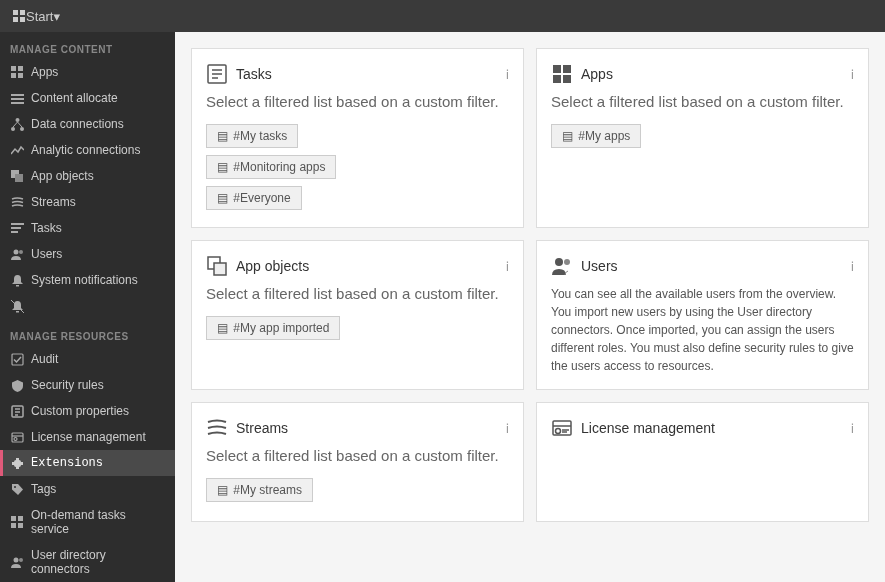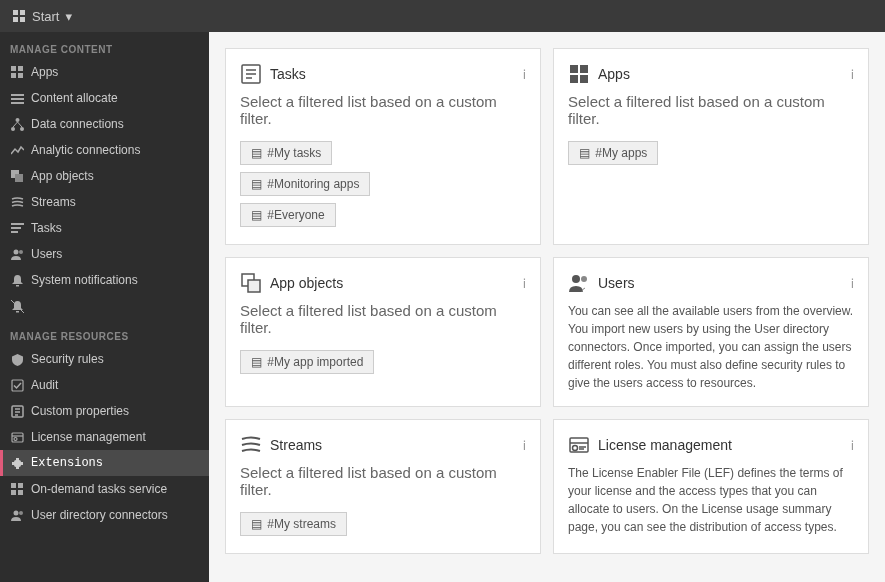--- a/index.html
+++ b/index.html
@@ -12,34 +12,33 @@
       display: flex;
       align-items: center;
       padding: 0 12px;
       color: #ccc;
       font-size: 13px;
       flex-shrink: 0;
     }
     .topbar-start {
       display: flex;
       align-items: flex-start;
-      gap: 6px;
       cursor: pointer;
     }
 
     
     .main-layout {
       display: flex;
       flex: 1;
       overflow: hidden;
     }
 
     
     .sidebar {
-      width: 209px;
+      width: 175px;
       background: #2d2d2d;
       color: #ccc;
       overflow-y: auto;
       flex-shrink: 0;
       font-size: 12px;
     }
     .sidebar-section-header {
       padding: 8px 10px 4px 10px;
       font-size: 10px;
       color: #888;
@@ -253,33 +252,33 @@
             <rect x="5" y="11" width="3" height="1.5"></rect>
             <line x1="0" y1="0" x2="13" y2="13" stroke="#aaa" stroke-width="1"></line>
           </svg>
       </span>
     </div>
 
     <div class="sidebar-section-header">MANAGE RESOURCES</div>
     <div class="sidebar-item">
       <span class="sidebar-icon">
         <svg width="13" height="13" viewBox="0 0 13 13" fill="#aaa">
-            <path d="M6.5,1 L12,3.5 L12,7 Q12,11 6.5,13 Q1,11 1,7 L1,3.5 Z"></path>
-          </svg>
-      </span>
-      <span class="sidebar-label">Security rules</span>
-    </div>
-    <div class="sidebar-item">
-      <span class="sidebar-icon">
-        <svg width="13" height="13" viewBox="0 0 13 13" fill="#aaa">
             <rect x="1" y="1" width="11" height="11" rx="1" fill="none" stroke="#aaa" stroke-width="1.2"></rect>
             <polyline points="3,6.5 5.5,9 10,4" fill="none" stroke="#aaa" stroke-width="1.5"></polyline>
           </svg>
       </span>
       <span class="sidebar-label">Audit</span>
+    </div>
+    <div class="sidebar-item">
+      <span class="sidebar-icon">
+        <svg width="13" height="13" viewBox="0 0 13 13" fill="#aaa">
+            <path d="M6.5,1 L12,3.5 L12,7 Q12,11 6.5,13 Q1,11 1,7 L1,3.5 Z"></path>
+          </svg>
+      </span>
+      <span class="sidebar-label">Security rules</span>
     </div>
     <div class="sidebar-item">
       <span class="sidebar-icon">
         <svg width="13" height="13" viewBox="0 0 13 13" fill="none" stroke="#aaa" stroke-width="1.5">
             <rect x="1" y="1" width="11" height="11" rx="1"></rect>
             <line x1="4" y1="4" x2="9" y2="4"></line>
             <line x1="4" y1="7" x2="9" y2="7"></line>
             <line x1="4" y1="10" x2="7" y2="10"></line>
           </svg>
       </span>
@@ -295,20 +294,29 @@
       </span>
       <span class="sidebar-label">License management</span>
     </div>
     <div class="sidebar-item highlighted hovered">
       <span class="sidebar-icon">
         <svg width="13" height="13" viewBox="0 0 13 13" fill="#ccc">
             <path d="M5,1 L5,3 Q3,3 3,5 L1,5 L1,8 L3,8 Q3,10 5,10 L5,12 L8,12 L8,10 Q10,10 10,8 L12,8 L12,5 L10,5 Q10,3 8,3 L8,1 Z"></path>
           </svg>
       </span>
       <span class="sidebar-label">Extensions</span>
+    </div>
+    <div class="sidebar-item">
+      <span class="sidebar-icon">
+        <svg width="13" height="13" viewBox="0 0 13 13" fill="#aaa">
+            <path d="M1,1 L7,1 L12,6.5 L7,12 L1,6.5 Z"></path>
+            <circle cx="4" cy="4" r="1" fill="#2d2d2d"></circle>
+          </svg>
+      </span>
+      <span class="sidebar-label">Tags</span>
     </div>
     <div class="sidebar-item">
       <span class="sidebar-icon">
         <svg width="13" height="13" viewBox="0 0 13 13" fill="#aaa">
             <rect x="0" y="0" width="5" height="5"></rect>
             <rect x="7" y="0" width="5" height="5"></rect>
             <rect x="0" y="7" width="5" height="5"></rect>
             <rect x="7" y="7" width="5" height="5"></rect>
           </svg>
       </span>
@@ -446,18 +454,17 @@
                 <rect x="2" y="4" width="18" height="14" rx="1"></rect>
                 <line x1="2" y1="9" x2="20" y2="9"></line>
                 <circle cx="7" cy="14" r="2.5"></circle>
                 <line x1="11" y1="13" x2="18" y2="13"></line>
                 <line x1="11" y1="15" x2="16" y2="15"></line>
               </svg>
           </span>
           <span class="card-title">License management</span>
           <span class="card-info">ℹ</span>
         </div>
-        <div class="card-body">The License Enabler File (LEF) defines the terms of your license and the access types that you can allocate to users. On the License usage summary page, you can see the distribution of access types.</div>
       </div>
 
     </div>
   </div>
 </div>
 
 </body></html>

